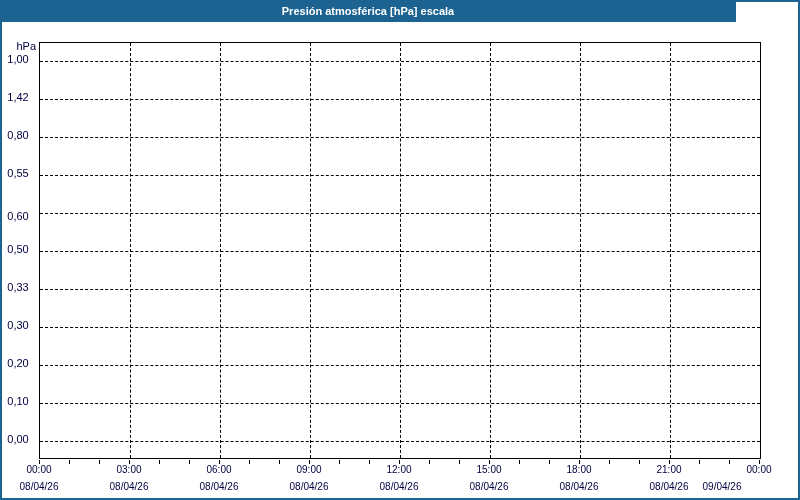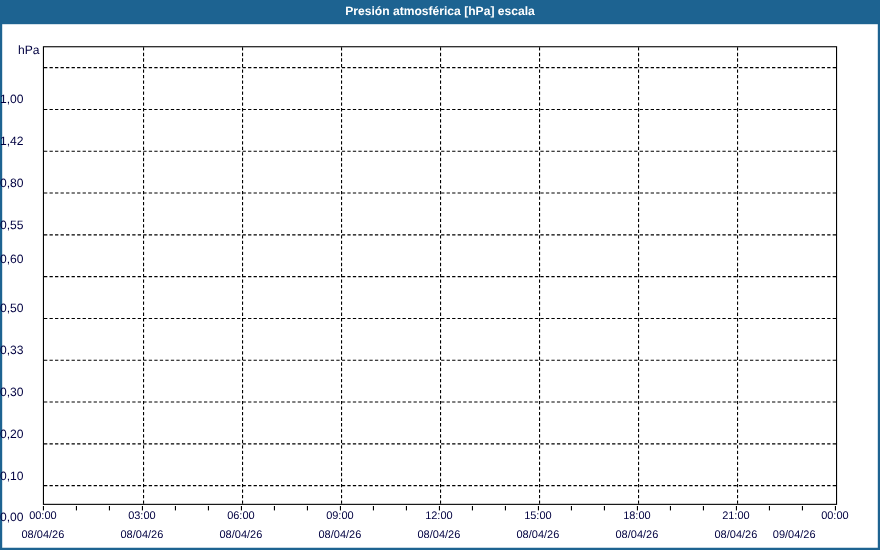--- a/index.html
+++ b/index.html
@@ -10,21 +10,21 @@
   }
   .frame {
     position:relative;
     width:800px; height:500px;
     background:var(--bg,#fff);
     box-shadow: inset 0 0 0 2px var(--frame,#1d6391);
     overflow:hidden;
   }
   .titlebar {
     position:absolute; left:0; top:0;
-    width:800px; height:22px;
+    width:736px; height:22px;
     background:var(--frame,#1d6391);
     color:var(--title-text,#fff);
     font-size:11px; font-weight:bold;
     line-height:22px; text-align:center;
   }
   .plot {
     position:absolute;
     left:39px; top:42px;
     width:722px; height:417px;
     border:1px solid var(--axis,#000);
@@ -33,24 +33,23 @@
   .gridline-h {
     position:absolute; left:0; width:720px; height:0;
     border-top:1px dashed var(--grid,#000);
   }
   .gridline-v {
     position:absolute; top:0; height:415px; width:0;
     border-left:1px dashed var(--grid,#000);
   }
   .ylabel {
     position:absolute; left:0; width:36px; height:14px;
-    text-align:left;
+    text-align:center;
     font-size:11px; color:var(--text,#000040);
     white-space:nowrap;
-    margin-top:32px;
   }
   .unit-label {
     position:absolute; left:0; top:40px; width:36px; height:13px;
     text-align:right;
     font-size:11px; color:var(--text,#000040);
   }
   .xlabel {
     position:absolute; height:14px;
     transform:translateX(-50%);
     font-size:10px; color:var(--text,#000040);
@@ -89,21 +88,21 @@
       <div class="gridline-v" style="left: 360px;"></div>
       <div class="gridline-v" style="left: 450px;"></div>
       <div class="gridline-v" style="left: 540px;"></div>
       <div class="gridline-v" style="left: 630px;"></div>
     </div>
   <div id="ylabels">
       <div class="ylabel" style="top: 53px;">1,00</div>
       <div class="ylabel" style="top: 91px;">1,42</div>
       <div class="ylabel" style="top: 129px;">0,80</div>
       <div class="ylabel" style="top: 167px;">0,55</div>
-      <div class="ylabel" style="top: 198px;">0,60</div>
+      <div class="ylabel" style="top: 210px;">0,60</div>
       <div class="ylabel" style="top: 243px;">0,50</div>
       <div class="ylabel" style="top: 281px;">0,33</div>
       <div class="ylabel" style="top: 319px;">0,30</div>
       <div class="ylabel" style="top: 357px;">0,20</div>
       <div class="ylabel" style="top: 395px;">0,10</div>
       <div class="ylabel" style="top: 433px;">0,00</div>
     </div>
   <div id="xlabels">
       <div class="xlabel time" style="left: 39px;">00:00</div>
       <div class="xlabel date" style="left: 39px;">08/04/26</div>

